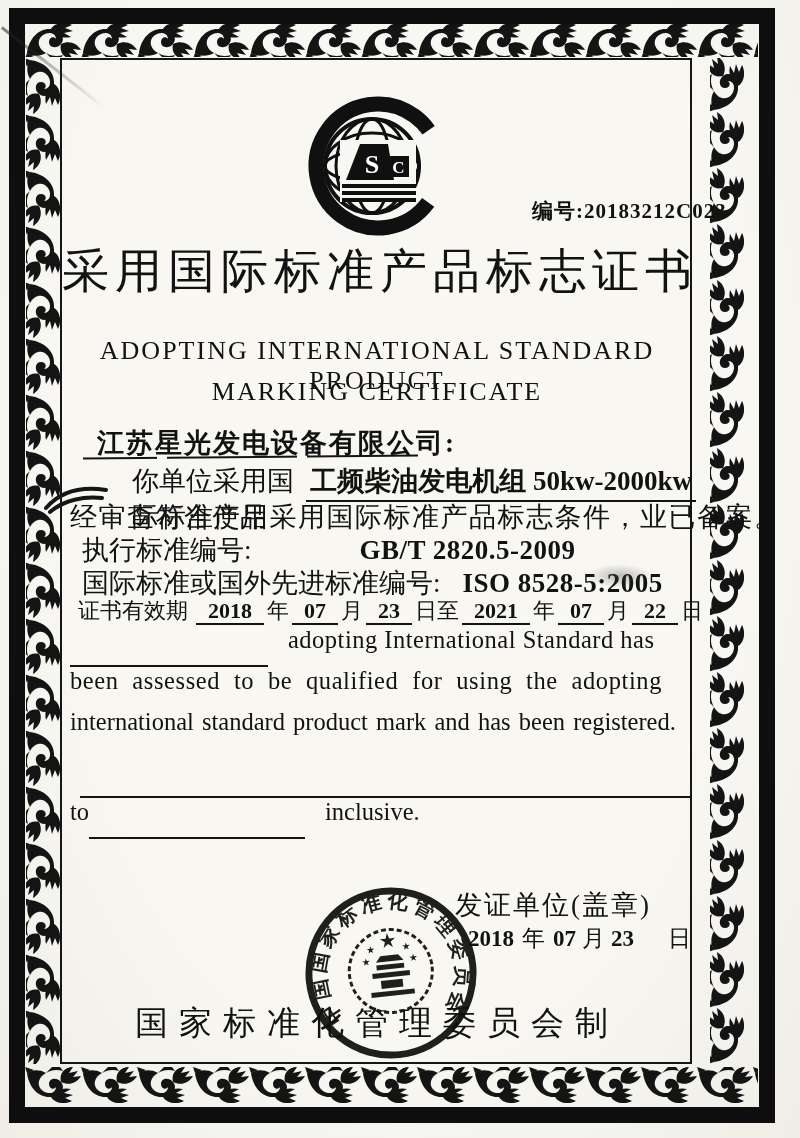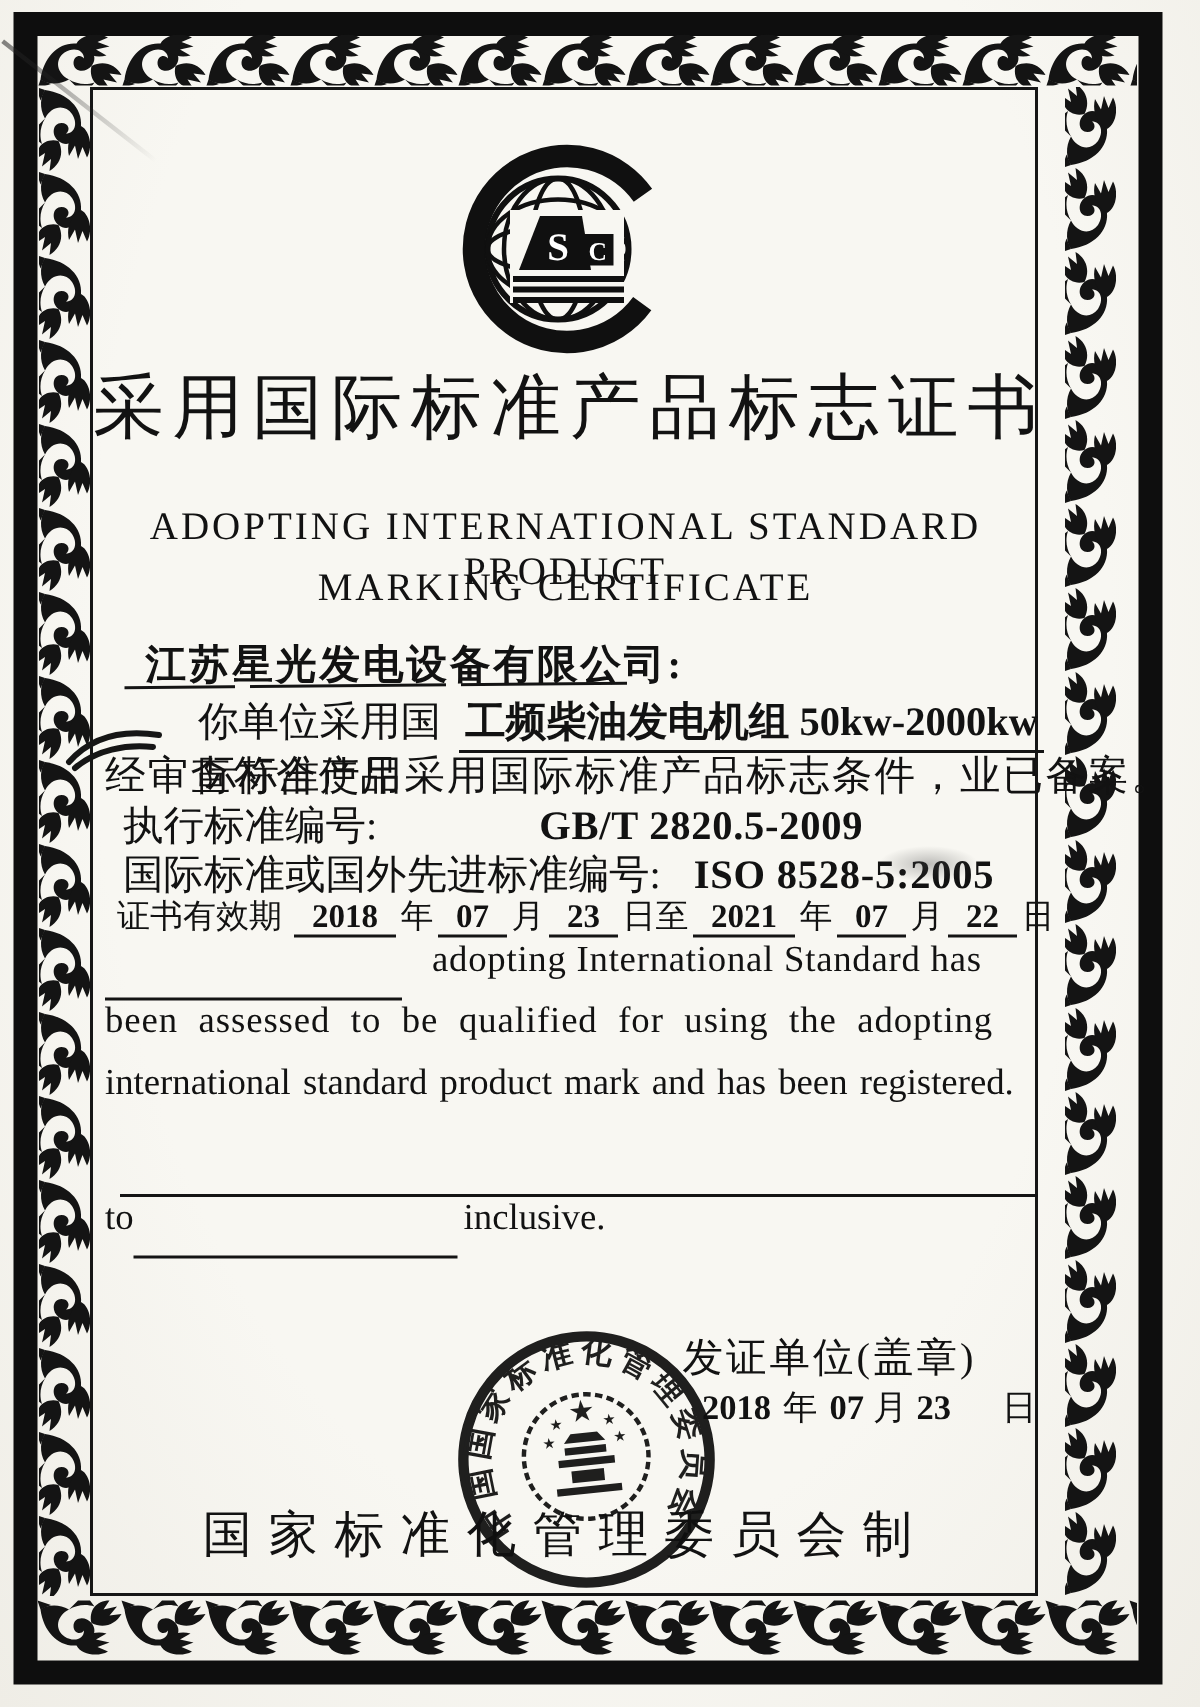--- a/index.html
+++ b/index.html
@@ -107,20 +107,21 @@
     <rect x="40" y="48" width="76" height="62" fill="#f8f7f2"></rect>
     <polygon points="46,88 60,52 88,52 94,88" fill="#101010"></polygon>
     <rect x="88" y="64" width="21" height="21" fill="#101010"></rect>
     <text x="72" y="81" font-size="26" font-weight="bold" fill="#ffffff" text-anchor="middle" font-family="Liberation Serif, DejaVu Serif, serif">S</text>
     <text x="98.5" y="81" font-size="17" font-weight="bold" fill="#ffffff" text-anchor="middle" font-family="Liberation Serif, DejaVu Serif, serif">C</text>
     <rect x="42" y="92" width="74" height="4" fill="#101010"></rect>
     <rect x="42" y="99" width="74" height="4" fill="#101010"></rect>
     <rect x="42" y="106" width="74" height="4" fill="#101010"></rect>
   </svg>
 
+  <div class="abs serial" style="left:532px;top:197px">编号:20183212C023</div>
 
   <div class="abs title-cn">采用国际标准产品标志证书</div>
   <div class="abs title-en" style="top:336px">ADOPTING INTERNATIONAL STANDARD PRODUCT</div>
   <div class="abs title-en" style="top:377px">MARKING CERTIFICATE</div>
 
   <div class="abs cn bold" style="left:97px;top:425px;letter-spacing:2px">江苏星光发电设备有限公司:</div>
   <div class="abs dashline" style="left:83px;top:456px;width:335px"></div>
 
   <div class="abs row" style="left:132px;top:463px;right:104px">
     <span class="cn">你单位采用国际标准产品</span>
@@ -165,21 +166,21 @@
     </div>
     <div class="en-line" style="word-spacing:2px">
       <span>international standard product mark and has been registered.</span>
     </div>
     <div class="en-line" style="margin-top:8px">
       <span class="blank grow" style="margin-left:10px"></span>
     </div>
     <div class="en-line">
       <span>to</span>
       <span class="blank" style="width:216px"></span>
-      <span style="margin-left:4px">inclusive.</span>
+      <span style="margin-left:20px">inclusive.</span>
     </div>
   </div>
 
   <div class="abs" style="left:455px;top:887px;font-size:27px;letter-spacing:2px">发证单位(盖章)</div>
   <div class="abs row" style="left:468px;top:923px;font-size:23px">
     <span class="bold">2018</span>
     <span style="margin:0 8px">年</span>
     <span class="bold">07</span>
     <span style="margin:0 6px">月</span>
     <span class="bold">23</span>

